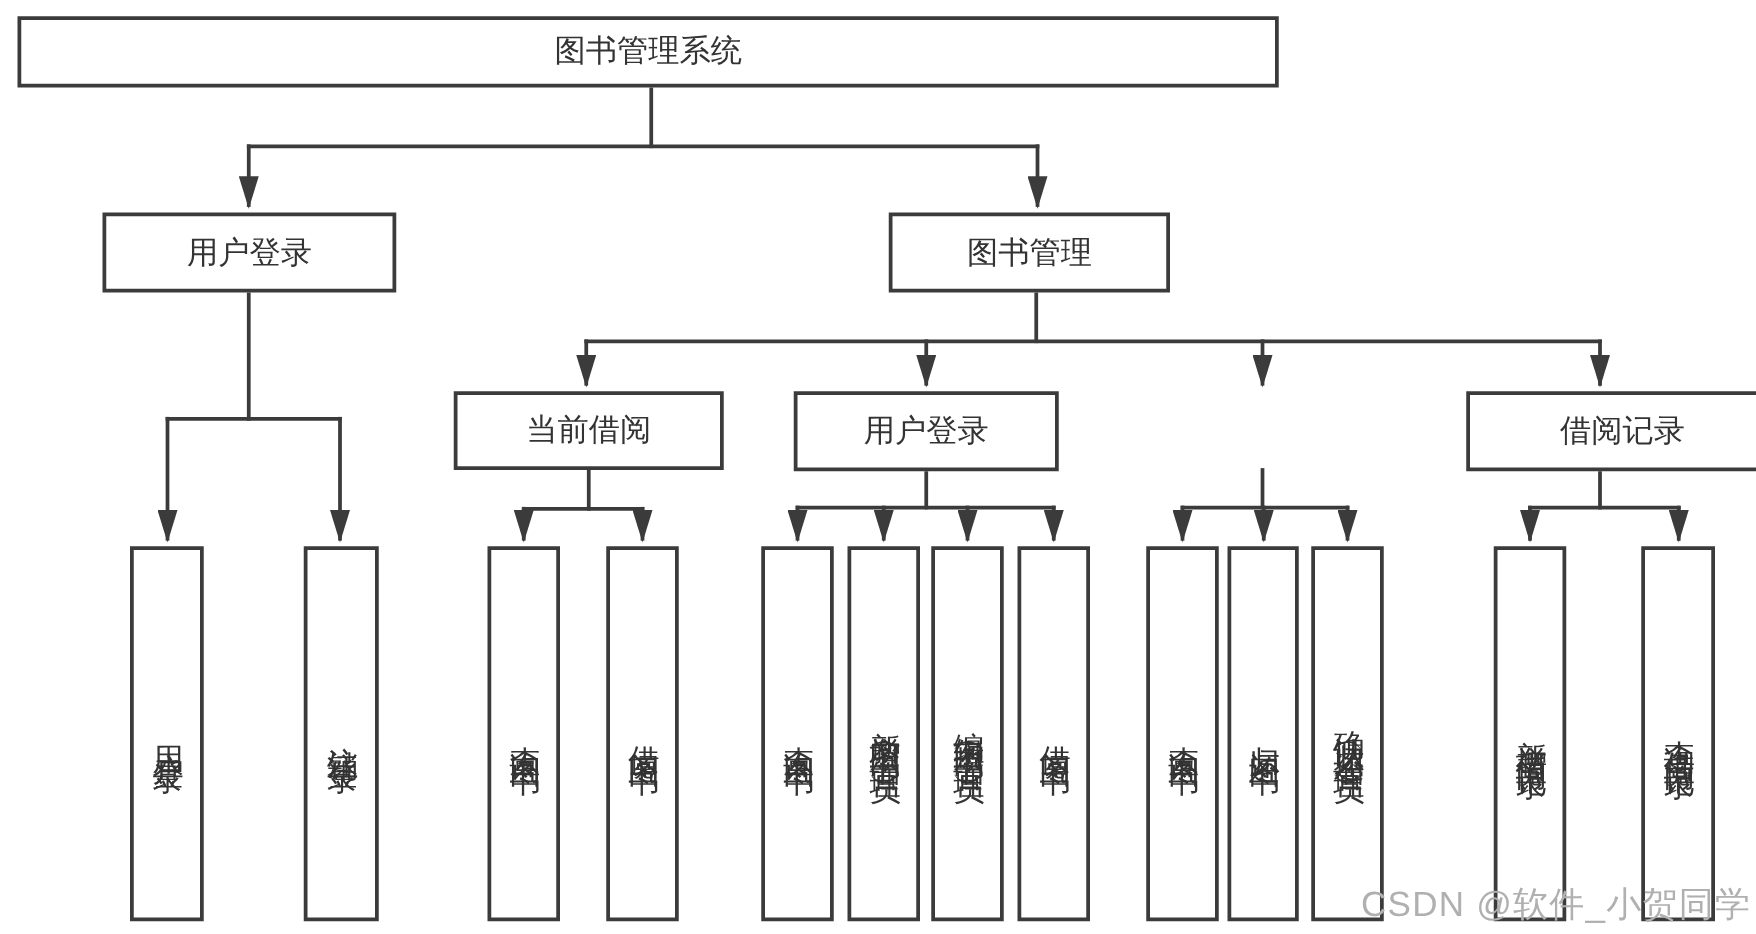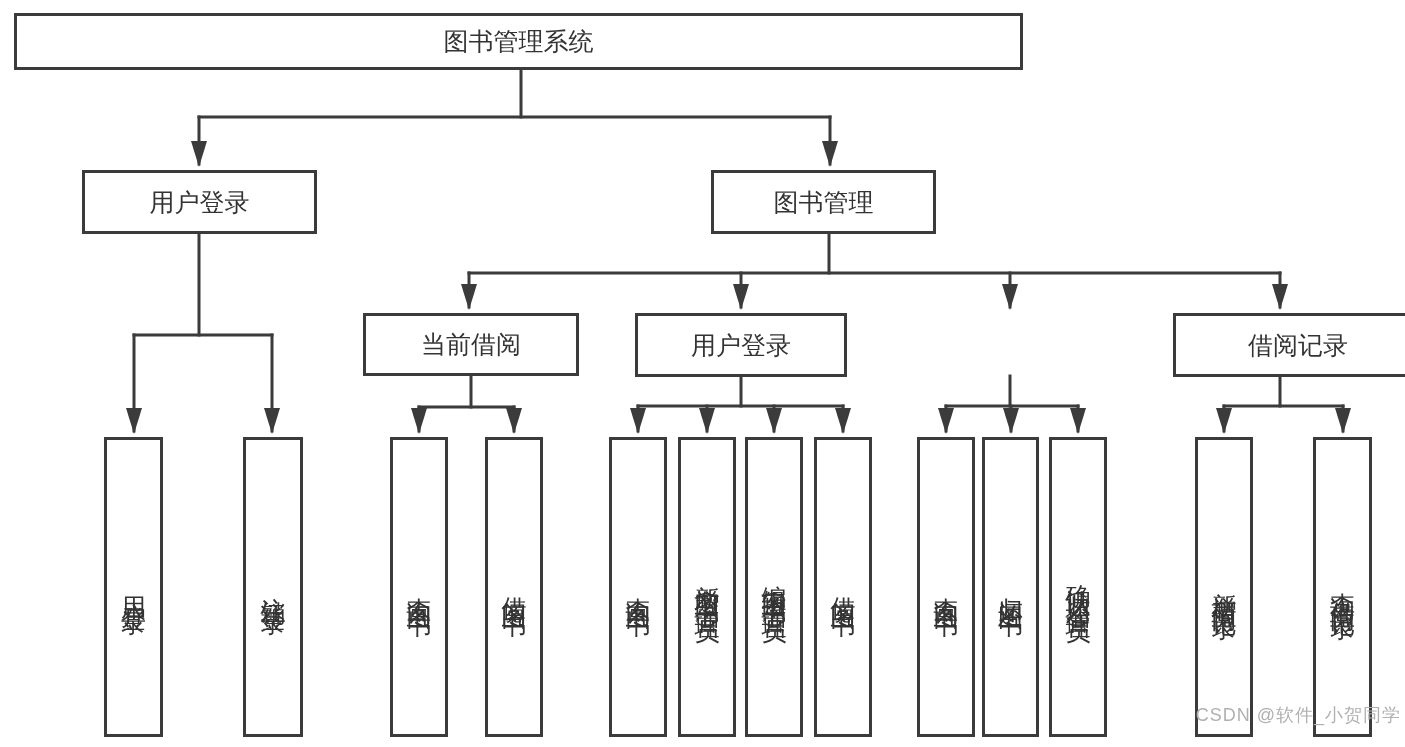--- a/index.html
+++ b/index.html
@@ -35,23 +35,23 @@
   }
   .vbox{
     writing-mode:vertical-rl;
     text-orientation:mixed;
     letter-spacing:5px;
     white-space:normal;
     text-align:center;
   }
   .watermark{
     position:absolute;z-index:3;
-    right:4px;bottom:20px;
+    right:4px;bottom:4px;
     color:var(--wm);
-    font-size:18px;
+    font-size:28px;
     letter-spacing:1px;
   }
 </style>
 </head>
 <body>
 
 <div class="stage">
 
   <svg class="connector" width="1405" height="747" viewBox="0 0 1405 747" xmlns="http://www.w3.org/2000/svg">
     <defs>

